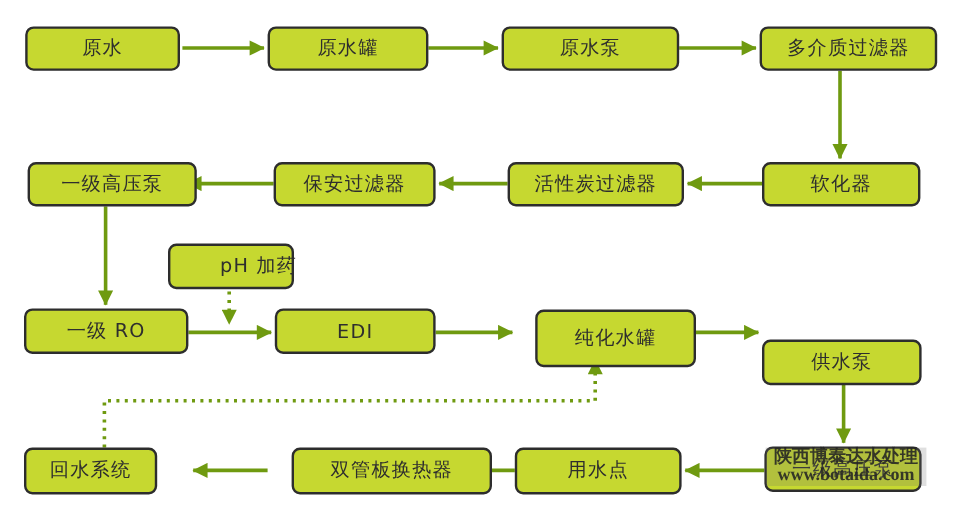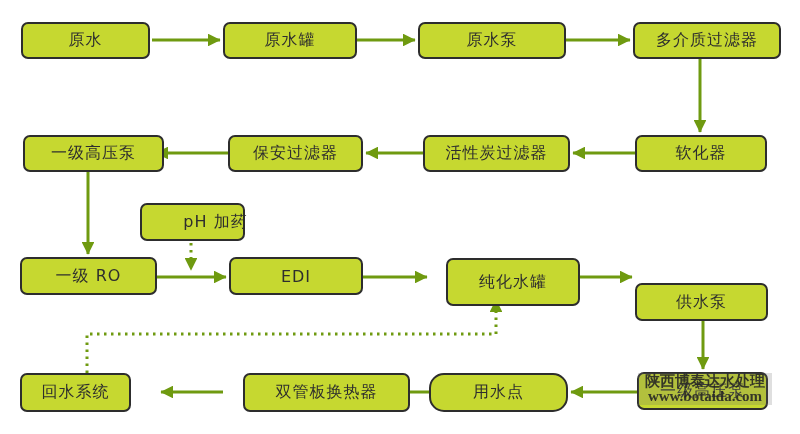--- a/index.html
+++ b/index.html
@@ -68,21 +68,21 @@
 
   <div class="node" style="left:140px;top:203px;width:105px;height:38px;padding-left:46px;">pH 加药</div>
 
   <div class="node" style="left:20px;top:257px;width:137px;height:38px;">一级 RO</div>
   <div class="node" style="left:229px;top:257px;width:134px;height:38px;">EDI</div>
   <div class="node" style="left:430px;top:258px;width:134px;height:48px;margin-left:16px;">纯化水罐</div>
   <div class="node" style="left:635px;top:258px;width:133px;height:38px;margin-top:25px;">供水泵</div>
 
   <div class="node" style="left:20px;top:373px;width:111px;height:39px;">回水系统</div>
   <div class="node" style="left:223px;top:373px;width:167px;height:39px;margin-left:20px;">双管板换热器</div>
-  <div class="node" style="left:429px;top:373px;width:139px;height:39px;border-radius:15px;">用水点</div>
+  <div class="node" style="left:429px;top:373px;width:139px;height:39px;">用水点</div>
   <div class="node" style="left:637px;top:372px;width:131px;height:38px;">一级高压泵</div>
 
   <div class="watermark">
     <span class="wm-line">陕西博泰达水处理</span>
     <span class="wm-line">www.botaida.com</span>
   </div>
 
 </div>
 
 </body></html>

